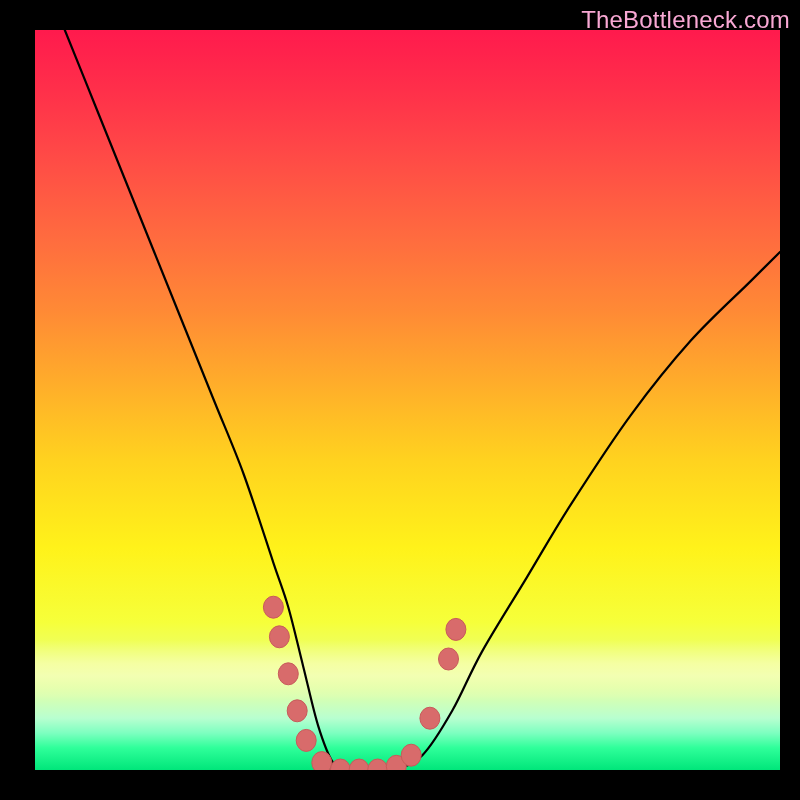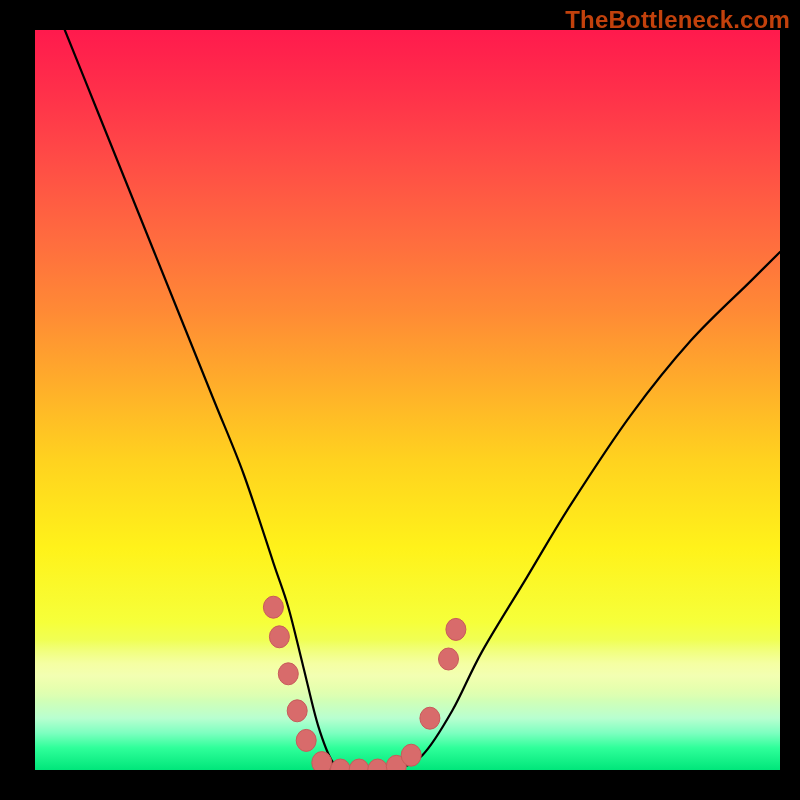--- a/index.html
+++ b/index.html
@@ -61,23 +61,23 @@
     left: 35px;
     top: 30px;
     width: 745px;
     height: 740px;
     pointer-events: none;
   }
   .watermark {
     position: absolute;
     top: 6px;
     right: 10px;
-    color: #c2410c;
+    color: #f9a8d4;
     font-size: 24px;
-    font-weight: 700;
+    font-weight: 400;
     letter-spacing: 0.2px;
   }
 </style>
 </head>
 <body>
 
 <div class="frame">
   <div class="plot"></div>
   <div class="band"></div>
 

